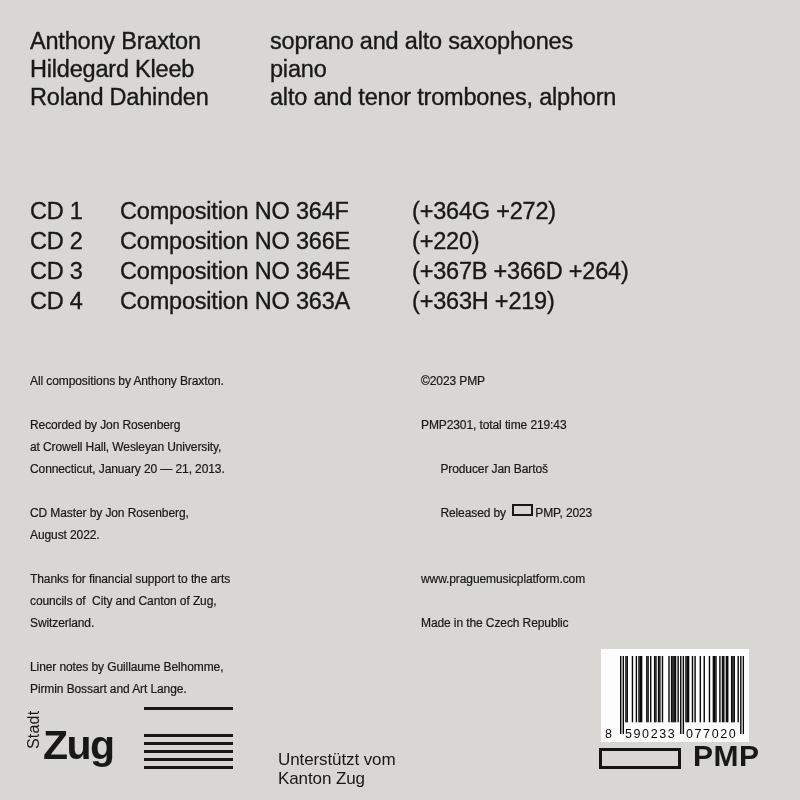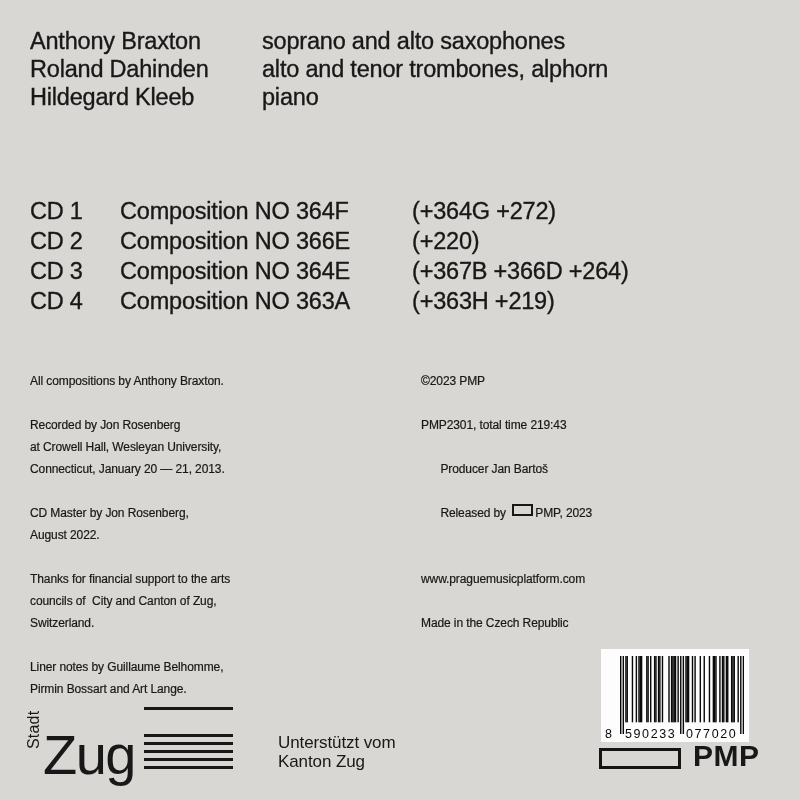--- a/index.html
+++ b/index.html
@@ -9,21 +9,21 @@
     font-family:"Liberation Sans", sans-serif;
     color:#181818;
     position:relative;
     overflow:hidden;
   }
   .cover{position:absolute;inset:0;}
 
   
   .artists{position:absolute;left:30px;top:27px;font-size:23.5px;line-height:28px;
            font-weight:500;-webkit-text-stroke:0.35px #181818;letter-spacing:-0.2px;}
-  .artist-row{display:flex;}
+  .artist-row{display:flex;gap:8px;}
   .artist-name{width:232px;flex:0 0 232px;}
   .artist-instruments{white-space:nowrap;}
 
   
   .discs{position:absolute;left:30px;top:196px;font-size:23.5px;line-height:30px;
          font-weight:500;-webkit-text-stroke:0.35px #181818;letter-spacing:-0.2px;}
   .disc-row{display:flex;}
   .disc-no{width:90px;flex:0 0 90px;}
   .disc-title{width:292px;flex:0 0 292px;}
   .disc-extras{white-space:nowrap;}
@@ -33,32 +33,32 @@
            -webkit-text-stroke:0.2px #181818;letter-spacing:-0.1px;}
   .credits-left{left:30px;width:370px;}
   .credits-right{left:421px;width:360px;}
   .credits p{margin:0 0 22px 0;white-space:pre-wrap;}
   .rect-icon{display:inline-block;width:17px;height:8px;border:2px solid #181818;
              margin:0 2px 0 3px;vertical-align:baseline;position:relative;top:-1px;}
 
   
   .stadt-label{position:absolute;left:25px;top:749px;transform:rotate(-90deg);
                transform-origin:0 0;font-size:16px;letter-spacing:0.2px;white-space:nowrap;}
-  .zug-label{position:absolute;left:43px;top:722px;font-size:56px;font-weight:normal;
+  .zug-label{position:absolute;left:43px;top:722px;font-size:41px;font-weight:bold;
              letter-spacing:-1.5px;}
 
   
   .kanton-lines{position:absolute;left:144px;top:707px;width:89px;}
   .kline{height:2.5px;background:#181818;}
   .kline.single{margin-bottom:24.5px;}
   .kline.grp{margin-bottom:5.5px;}
   .kline:last-child{margin-bottom:0;}
 
   
-  .support{position:absolute;left:278px;top:734px;font-size:17px;line-height:18.5px;
+  .support{position:absolute;left:278px;top:751px;font-size:17px;line-height:18.5px;
            letter-spacing:-0.1px;}
 
   
   .barcode-box{position:absolute;left:601px;top:649px;width:148px;height:93px;background:#fdfdfd;}
   .barcode-bars{position:absolute;left:19px;top:7px;width:124px;height:78px;}
   .barcode-bars svg{display:block;width:124px;height:78px;fill:#090909;}
   .bc-digit{position:absolute;font-size:12.5px;letter-spacing:0;bottom:1px;color:#090909;}
   .bc-lead{left:4px;}
   .bc-g1{left:24px;width:53px;background:#fdfdfd;text-align:left;letter-spacing:1.6px;}
   .bc-g2{left:85px;width:53px;background:#fdfdfd;text-align:left;letter-spacing:1.6px;}
@@ -73,26 +73,26 @@
 <body>
 
 <div class="cover">
 
   <div class="artists">
     <div class="artist-row">
       <span class="artist-name">Anthony Braxton</span>
       <span class="artist-instruments">soprano and alto saxophones</span>
     </div>
     <div class="artist-row">
+      <span class="artist-name">Hildegard Kleeb</span>
+      <span class="artist-instruments">piano</span>
+    </div>
+    <div class="artist-row">
       <span class="artist-name">Roland Dahinden</span>
       <span class="artist-instruments">alto and tenor trombones, alphorn</span>
-    </div>
-    <div class="artist-row">
-      <span class="artist-name">Hildegard Kleeb</span>
-      <span class="artist-instruments">piano</span>
     </div>
   </div>
 
   <div class="discs">
     <div class="disc-row">
       <span class="disc-no">CD 1</span>
       <span class="disc-title">Composition NO 364F</span>
       <span class="disc-extras">(+364G +272)</span>
     </div>
     <div class="disc-row">

